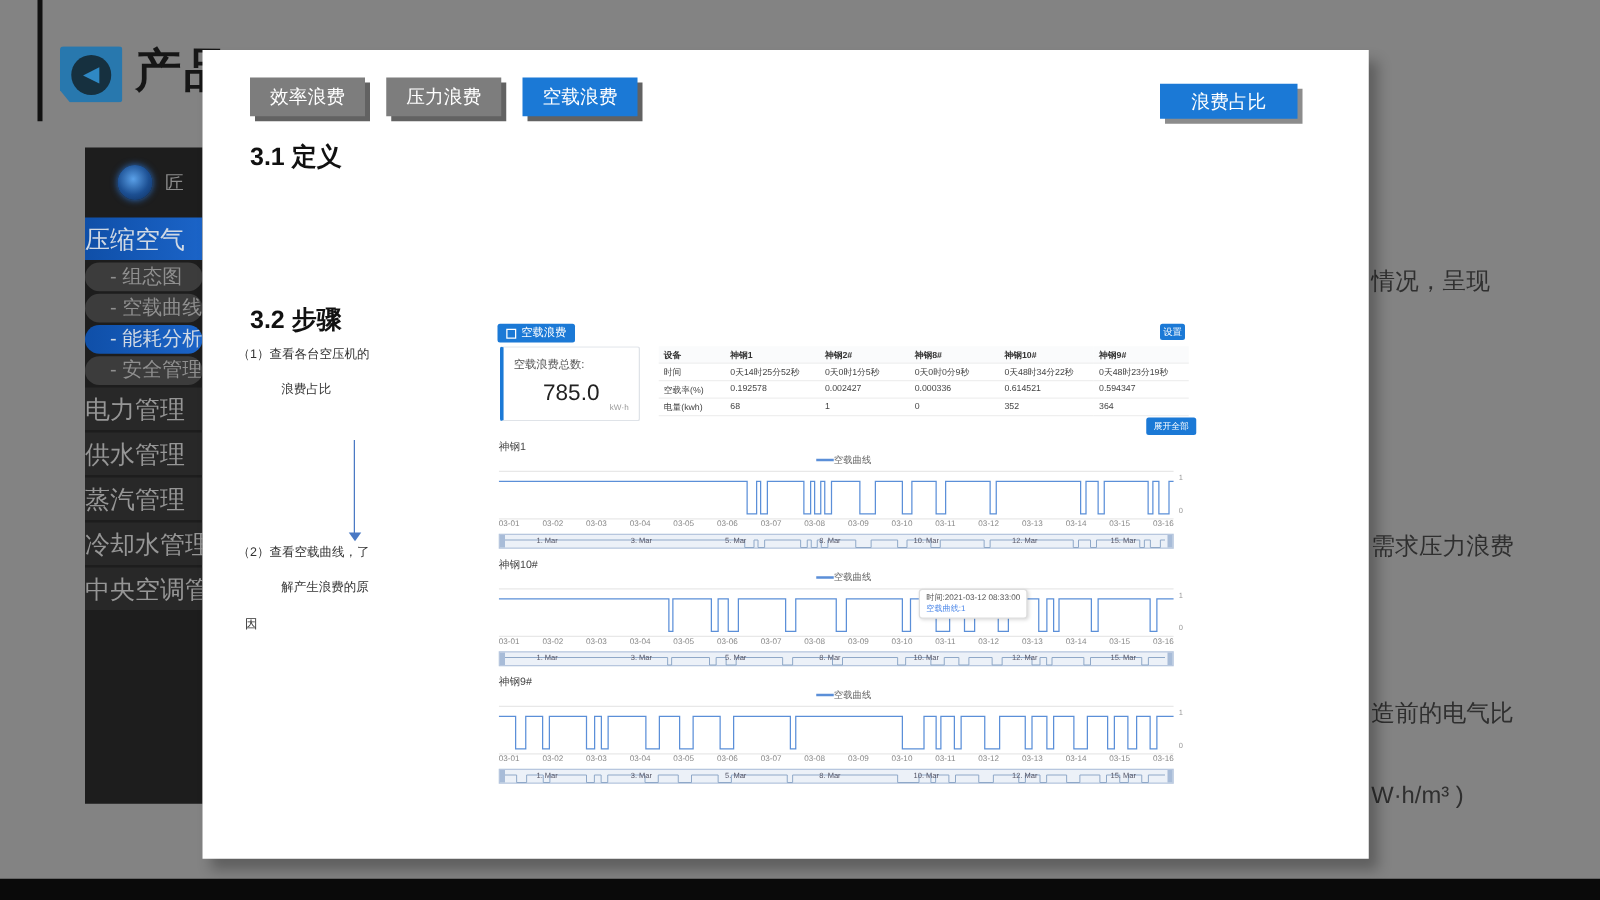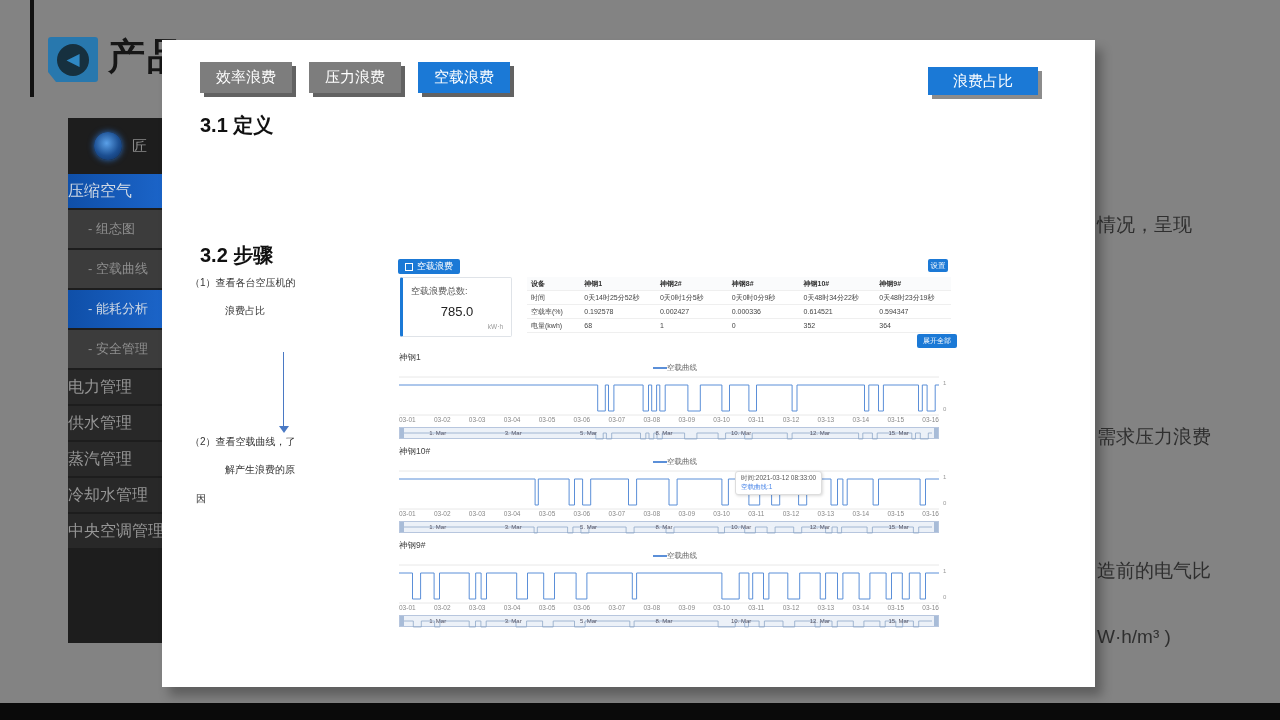--- a/index.html
+++ b/index.html
@@ -19,22 +19,22 @@
     display:flex;align-items:center;justify-content:center;font-size:17px;}
   #page-title{left:108px;top:32px;font-size:37px;font-weight:800;color:#161616;letter-spacing:2px;}
 
   
   #sidebar{left:68px;top:118px;width:94px;height:525px;background:#1d1d1d;overflow:hidden;}
   #sidebar .logo-row{height:56px;display:flex;align-items:center;padding-left:26px;}
   #sidebar .logo{width:28px;height:28px;border-radius:50%;
     background:radial-gradient(circle at 45% 40%,#5aa0e8,#1c4f92 55%,#0d2a55);box-shadow:0 0 6px #2a6cc0;}
   #sidebar .logo-label{margin-left:10px;font-size:15px;color:#8b8b8b;white-space:nowrap;}
   .side-item{margin-bottom:2px;display:flex;align-items:center;white-space:nowrap;overflow:hidden;}
-  .side-item.main{height:34px;font-size:16px;color:#969696;background:#282828;}
-  .side-item.sub{height:38px;font-size:13px;color:#8f8f8f;background:#3c3c3c;padding-left:20px;}
+  .side-item.main{height:34px;font-size:20px;color:#969696;background:#282828;}
+  .side-item.sub{height:23px;font-size:16px;color:#8f8f8f;background:#3c3c3c;padding-left:20px;border-radius:14px;}
   .side-item.active{background:linear-gradient(90deg,#0f4fa8,#1b64c8);color:#d0d9e4;}
 
   
   .peek-frag{left:1097px;color:#2f2f2f;font-size:19px;white-space:nowrap;}
 
   
   #modal{left:162px;top:40px;width:933px;height:647px;background:#ffffff;
     box-shadow:7px 9px 10px rgba(0,0,0,0.28);}
   #tabs-row{left:38px;top:22px;display:flex;gap:17px;}
   .tab{padding:6px 16px;font-size:15px;color:#fff;background:#7d7d7d;cursor:pointer;
@@ -58,21 +58,21 @@
   
   #dashboard{left:233px;top:215px;width:563px;height:377px;background:#fff;}
   #dash-badge{left:3px;top:4px;height:15px;background:#1b79d6;border-radius:2px;color:#fff;
     font-size:9px;display:flex;align-items:center;padding:0 7px;gap:4px;}
   #dash-badge .bicon{width:6px;height:6px;border:1px solid #fff;display:inline-block;}
   #dash-settings{left:533px;top:4px;width:20px;height:13px;background:#1b79d6;border-radius:2px;
     color:#fff;font-size:7.5px;display:flex;align-items:center;justify-content:center;cursor:pointer;}
   #dash-card{left:5px;top:22px;width:108px;height:58px;border:1px solid #dfe3e8;border-left:3px solid #1b79d6;
     border-radius:2px;}
   #dash-card .ctitle{position:absolute;left:8px;top:7px;font-size:9px;color:#555;}
-  #dash-card .cvalue{position:absolute;left:0;top:26px;width:100%;text-align:center;font-size:13px;color:#222;}
+  #dash-card .cvalue{position:absolute;left:0;top:26px;width:100%;text-align:center;font-size:18px;color:#222;}
   #dash-card .cunit{position:absolute;right:8px;bottom:6px;font-size:6.5px;color:#999;}
   #dash-table{left:132px;top:22px;width:424px;border-collapse:collapse;font-size:7px;color:#444;}
   #dash-table th{font-weight:bold;color:#333;background:#fafbfc;text-align:left;}
   #dash-table th,#dash-table td{height:13px;padding:0 4px;border-bottom:1px solid #efefef;white-space:nowrap;}
   #dash-expand{left:522px;top:79px;background:#1b79d6;color:#fff;font-size:7px;border-radius:2px;
     padding:2px 6px;cursor:pointer;}
   .chartblock{left:0;width:560px;height:94px;}
   .chartblock .ctitle{position:absolute;left:4px;top:2px;font-size:8.5px;color:#444;}
   .chartblock .legend{position:absolute;left:0;top:13px;width:100%;display:flex;align-items:center;
     justify-content:center;gap:0;}

